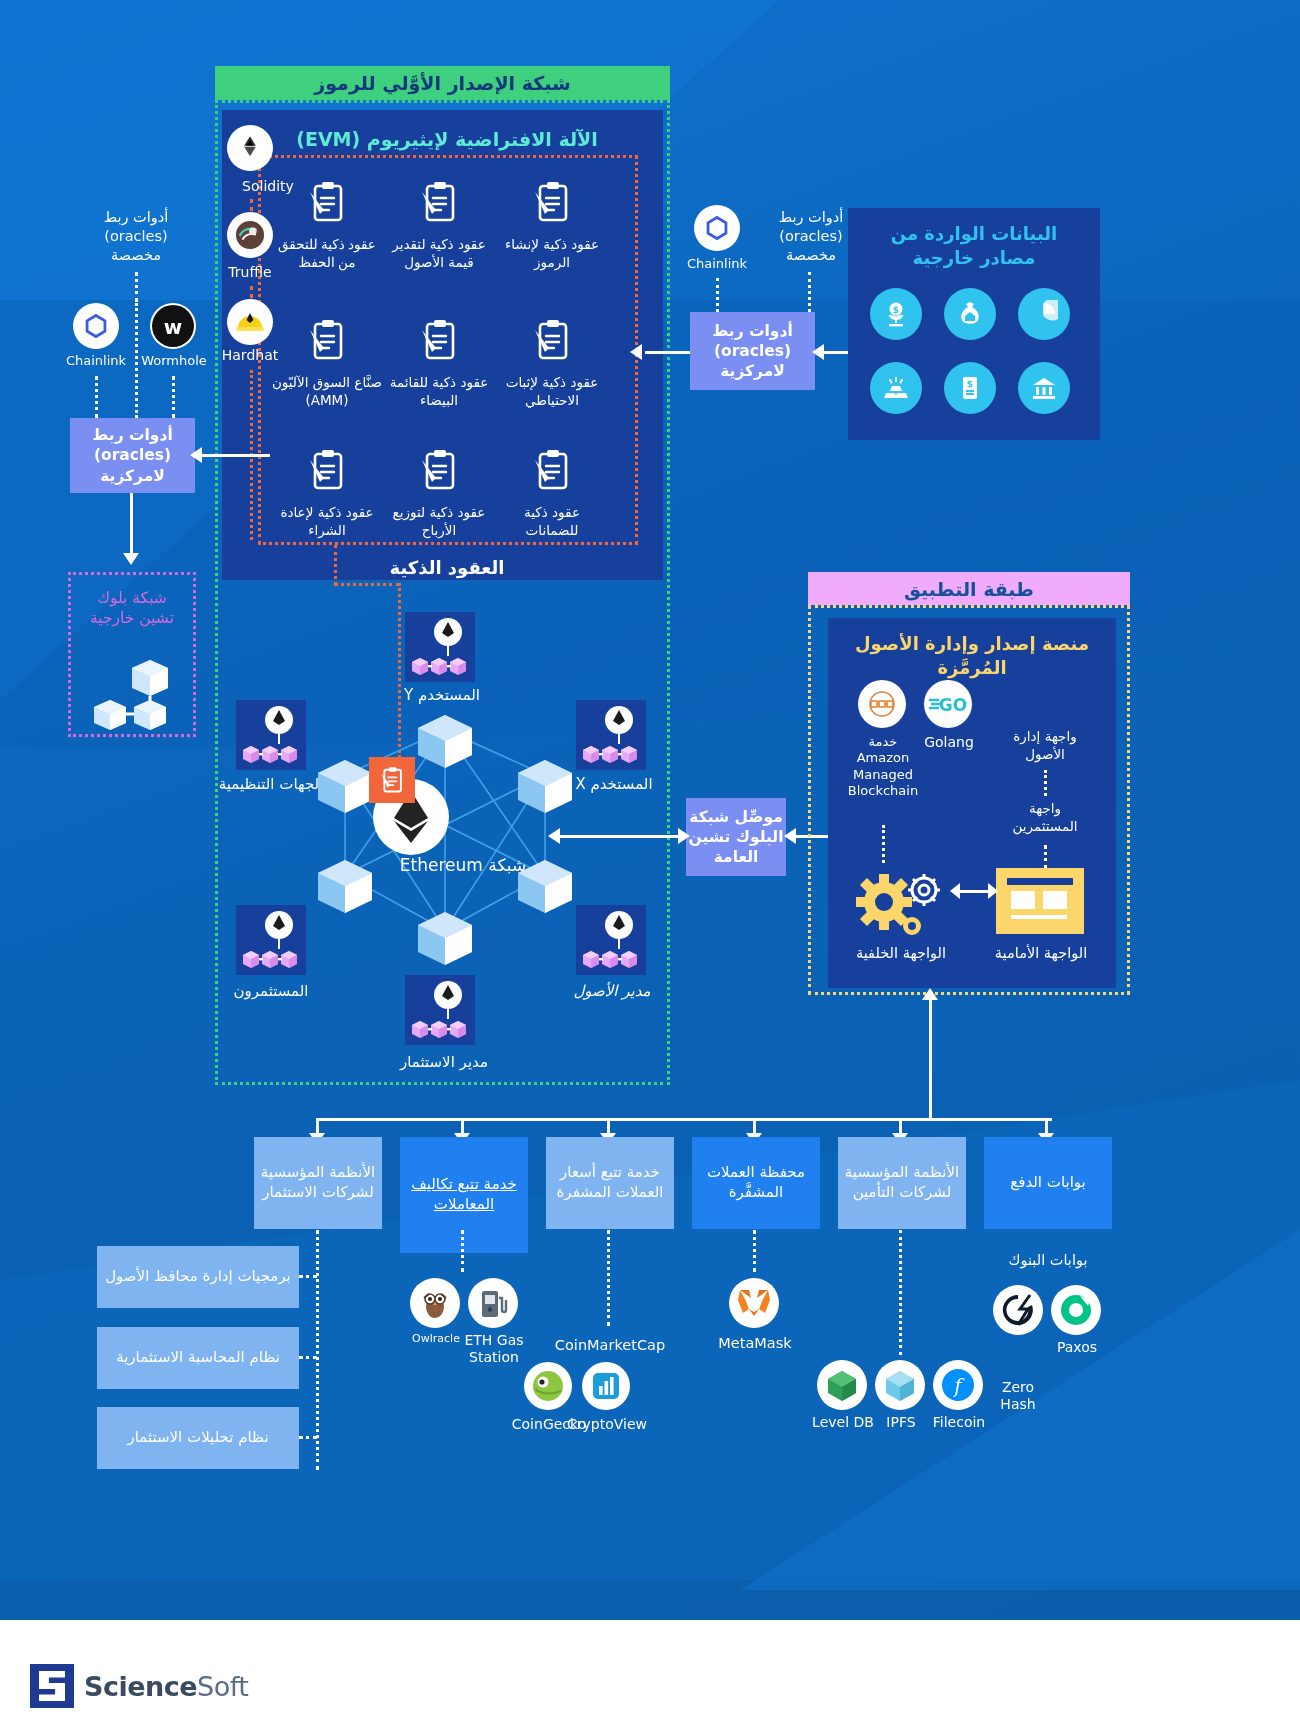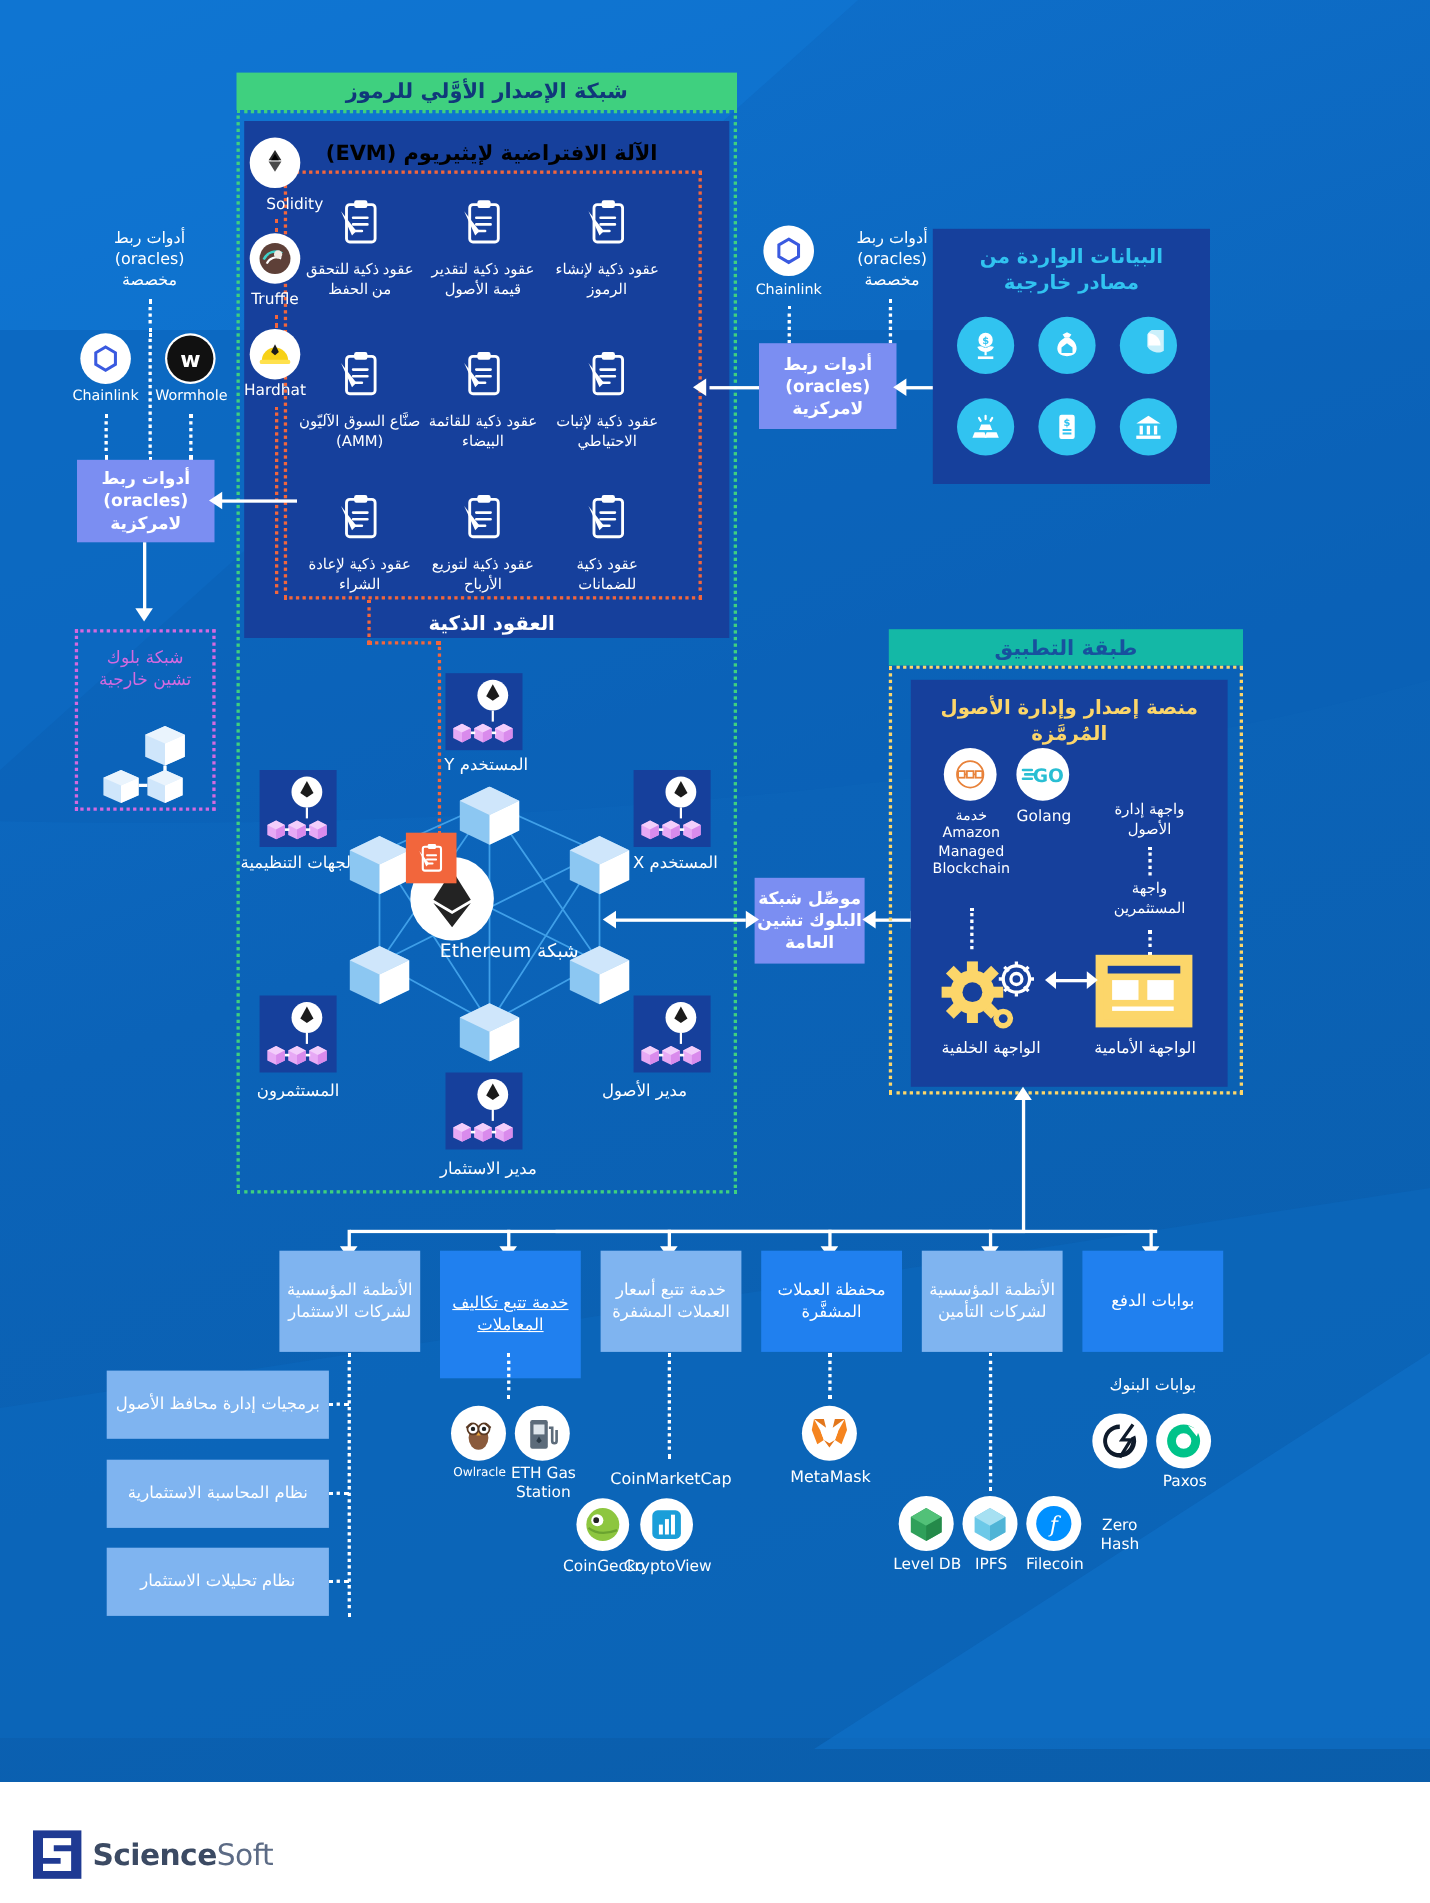--- a/index.html
+++ b/index.html
@@ -21,32 +21,32 @@
   .footer-bar{position:absolute;left:0;bottom:0;width:1300px;height:110px;background:#ffffff;}
 
   .abs{position:absolute;}
   .ar{direction:rtl;unicode-bidi:embed;}
   .ctr{text-align:center;}
 
   
   .banner{position:absolute;display:flex;align-items:center;justify-content:center;
     font-weight:bold;}
   .banner-green{background:#3fd07f;color:#10387a;font-size:19px;}
-  .banner-yellow{background:#14b8a6;color:#17519e;font-size:19px;}
+  .banner-yellow{background:#f0abfc;color:#17519e;font-size:19px;}
 
   
   .dash{position:absolute;}
   .dash-green{border:3px dotted #3fd07f;}
   .dash-orange{border:3px dotted #f2663c;}
   .dash-pink{border:3px dotted #d46ae0;}
   .dash-yellow{border:3px dotted #fcd66a;}
 
   .panel-dark{position:absolute;background:#16409c;}
 
-  .evm-title{color:#000000;font-size:19px;font-weight:bold;}
+  .evm-title{color:#5eead4;font-size:19px;font-weight:bold;}
   .sc-title{color:#ffffff;font-size:18px;font-weight:bold;}
 
   .tool-circle{width:46px;height:46px;border-radius:50%;background:#fff;
     display:flex;align-items:center;justify-content:center;position:absolute;}
   .tool-label{position:absolute;color:#fff;font-size:14px;text-align:center;width:90px;}
 
   .contract-cell{position:absolute;width:112px;text-align:center;color:#fff;font-size:13.5px;line-height:1.28;}
   .contract-cell .ico{display:block;margin:0 auto 8px;}
 
   .lbl-white{color:#fff;font-size:14.5px;line-height:1.3;text-align:center;}
@@ -408,21 +408,21 @@
     <path d="M34 46 L42 50 L42 59 L34 63 L26 59 L26 50 Z" fill="#e7a9f5"></path>
       <path d="M34 46 L42 50 L34 54 L26 50 Z" fill="#f3cefb"></path>
       <path d="M34 54 L42 50 L42 59 L34 63 Z" fill="#d98bec"></path>
     <path d="M53 46 L61 50 L61 59 L53 63 L45 59 L45 50 Z" fill="#e7a9f5"></path>
       <path d="M53 46 L61 50 L53 54 L45 50 Z" fill="#f3cefb"></path>
       <path d="M53 54 L61 50 L61 59 L53 63 Z" fill="#d98bec"></path>
     <rect x="23" y="53" width="4" height="2.4" fill="#fff"></rect>
       <rect x="42" y="53" width="4" height="2.4" fill="#fff"></rect>
   </svg>
 </div>
-<div class="node-label ar" style="left:530px;top:982px;width:112px;">مدير الأصول</div>
+<div class="node-label ar" style="left:556px;top:982px;width:112px;font-style:italic;">مدير الأصول</div>
 
 <div class="node-tile" style="left:236px;top:905px;">
   <svg width="70" height="70" viewBox="0 0 70 70">
     <circle cx="43" cy="20" r="14" fill="#fff"></circle>
       <path d="M43 10 L49 21 L43 25 L37 21 Z" fill="#1b1b1b"></path>
     <rect x="42" y="34" width="2" height="10" fill="#fff"></rect>
     <path d="M15 46 L23 50 L23 59 L15 63 L7 59 L7 50 Z" fill="#e7a9f5"></path>
       <path d="M15 46 L23 50 L15 54 L7 50 Z" fill="#f3cefb"></path>
       <path d="M15 54 L23 50 L23 59 L15 63 Z" fill="#d98bec"></path>
     <path d="M34 46 L42 50 L42 59 L34 63 L26 59 L26 50 Z" fill="#e7a9f5"></path>

